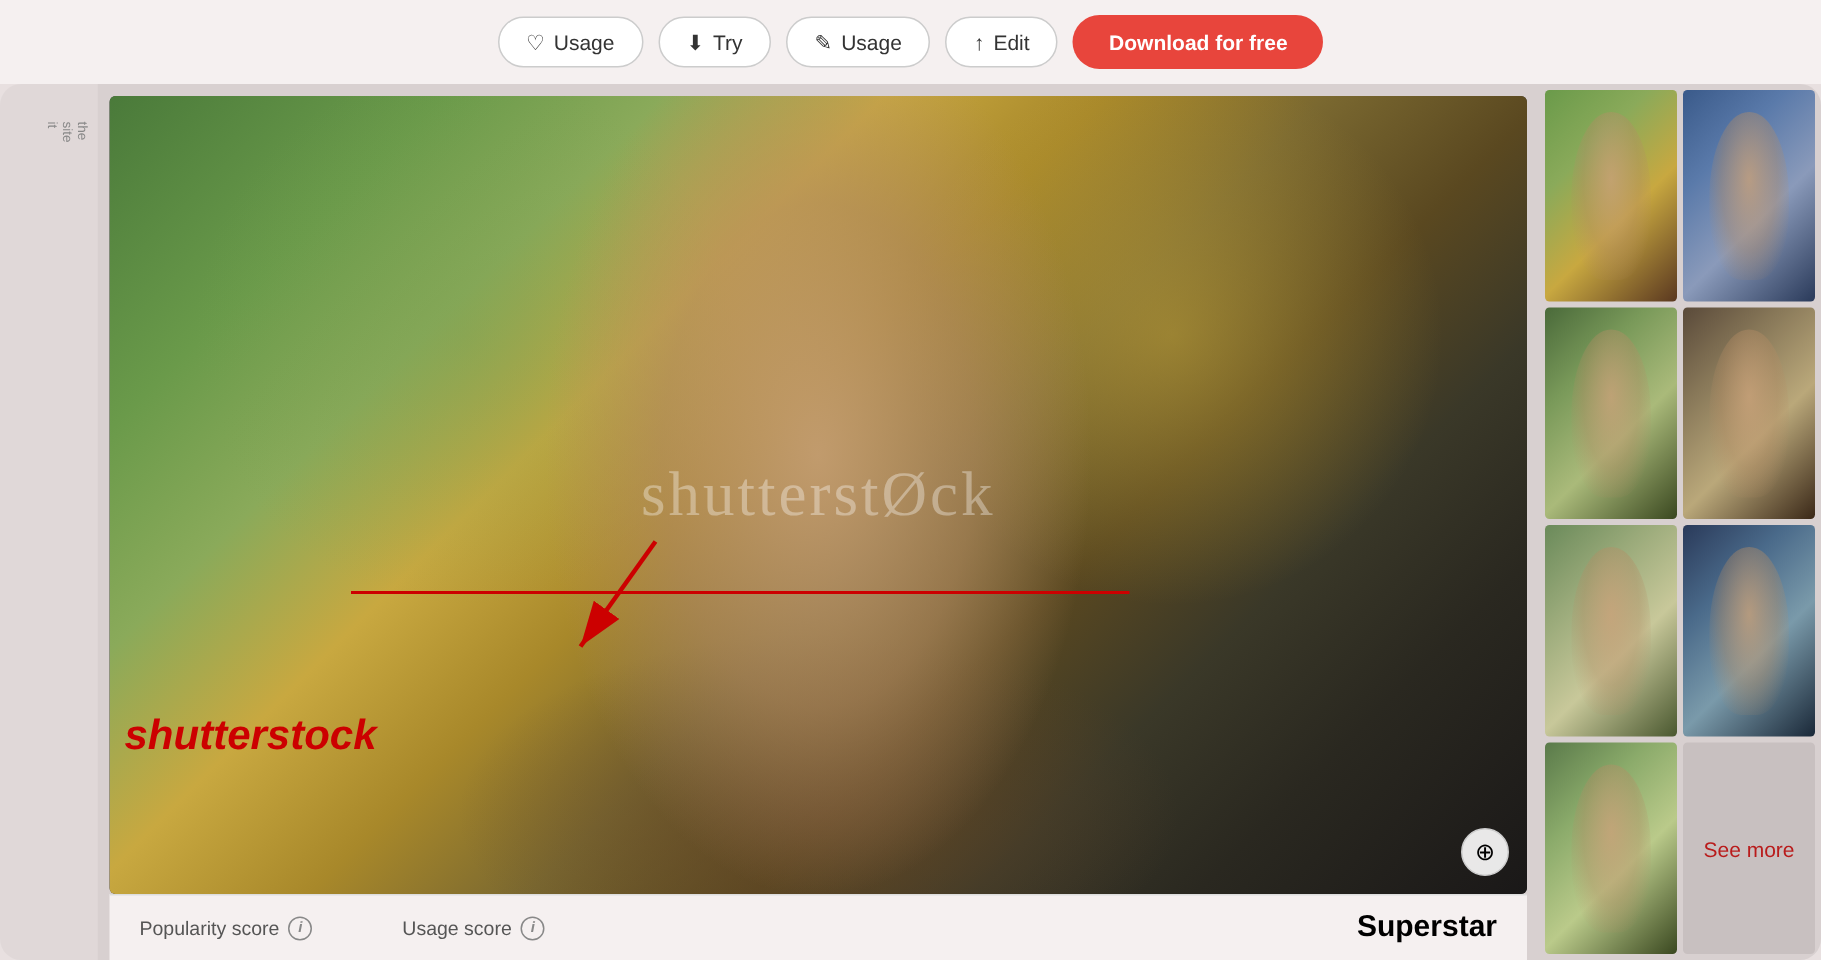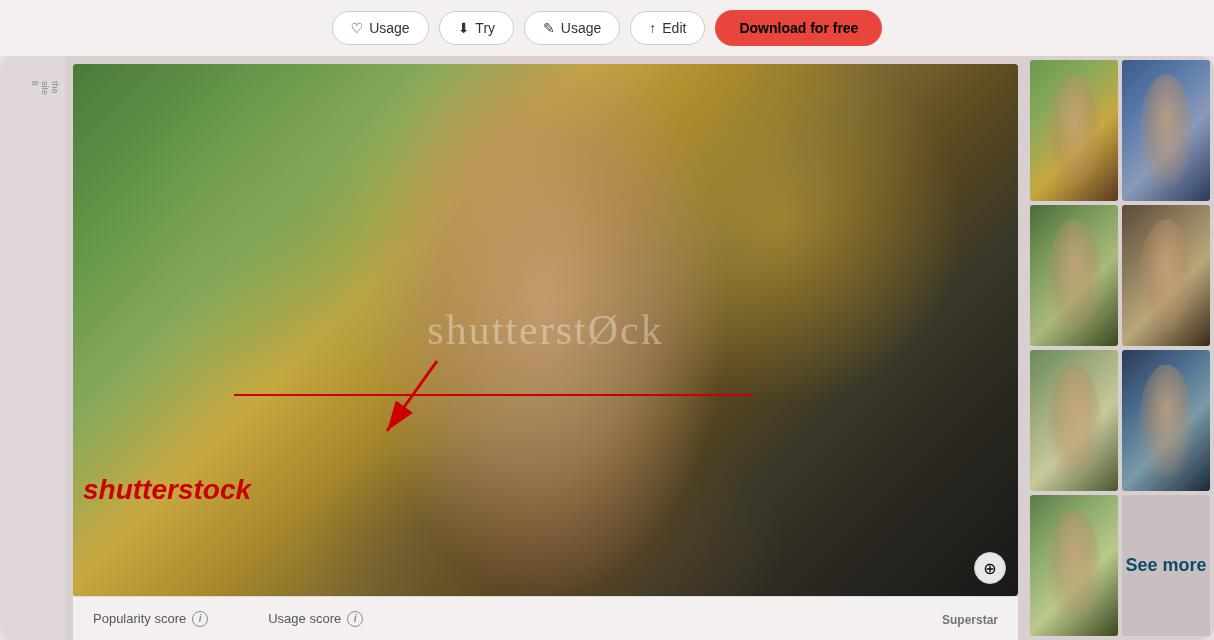--- a/index.html
+++ b/index.html
@@ -34,21 +34,21 @@
       border-radius: 20px;
       background: white;
       cursor: pointer;
       font-size: 14px;
       color: #333;
       font-weight: 500;
     }
 
     .btn-download {
       background: #e8453c;
-      color: #000000;
+      color: #ffffff;
       border: none;
       border-radius: 20px;
       padding: 10px 24px;
       font-size: 14px;
       font-weight: 700;
       cursor: pointer;
     }
 
     
     .main-content {
@@ -183,20 +183,21 @@
       justify-content: center;
       cursor: pointer;
       font-size: 16px;
     }
 
     
     .bottom-bar {
       background: #f5f0f0;
       height: 44px;
       display: flex;
+      align-items: center;
       padding: 16px 20px;
       gap: 60px;
       border-top: 1px solid #ddd;
       flex-shrink: 0;
     }
 
     .score-item {
       display: flex;
       align-items: center;
       gap: 6px;
@@ -212,23 +213,23 @@
       display: inline-flex;
       align-items: center;
       justify-content: center;
       font-size: 10px;
       color: #888;
       font-style: italic;
       font-weight: bold;
     }
 
     .superstar-label {
-      font-size: 12px;
+      font-size: 20px;
       font-weight: 700;
-      color: #737373;
+      color: #000000;
       margin-left: auto;
     }
 
     
     .right-sidebar {
       width: 188px;
       background: #d8d0d0;
       flex-shrink: 0;
       display: grid;
       grid-template-columns: 1fr 1fr;
@@ -256,23 +257,23 @@
     .see-more-thumb {
       background: #c8c0c0;
       display: flex;
       align-items: center;
       justify-content: center;
       border-radius: 3px;
       cursor: pointer;
     }
 
     .see-more-text {
-      font-size: 18px;
-      font-weight: 700;
-      color: #0c4a6e;
+      font-size: 14px;
+      font-weight: 400;
+      color: #b91c1c;
     }
 
     
     .thumb-face {
       position: absolute;
       top: 50%;
       left: 50%;
       transform: translate(-50%, -50%);
       width: 60%;
       height: 80%;

